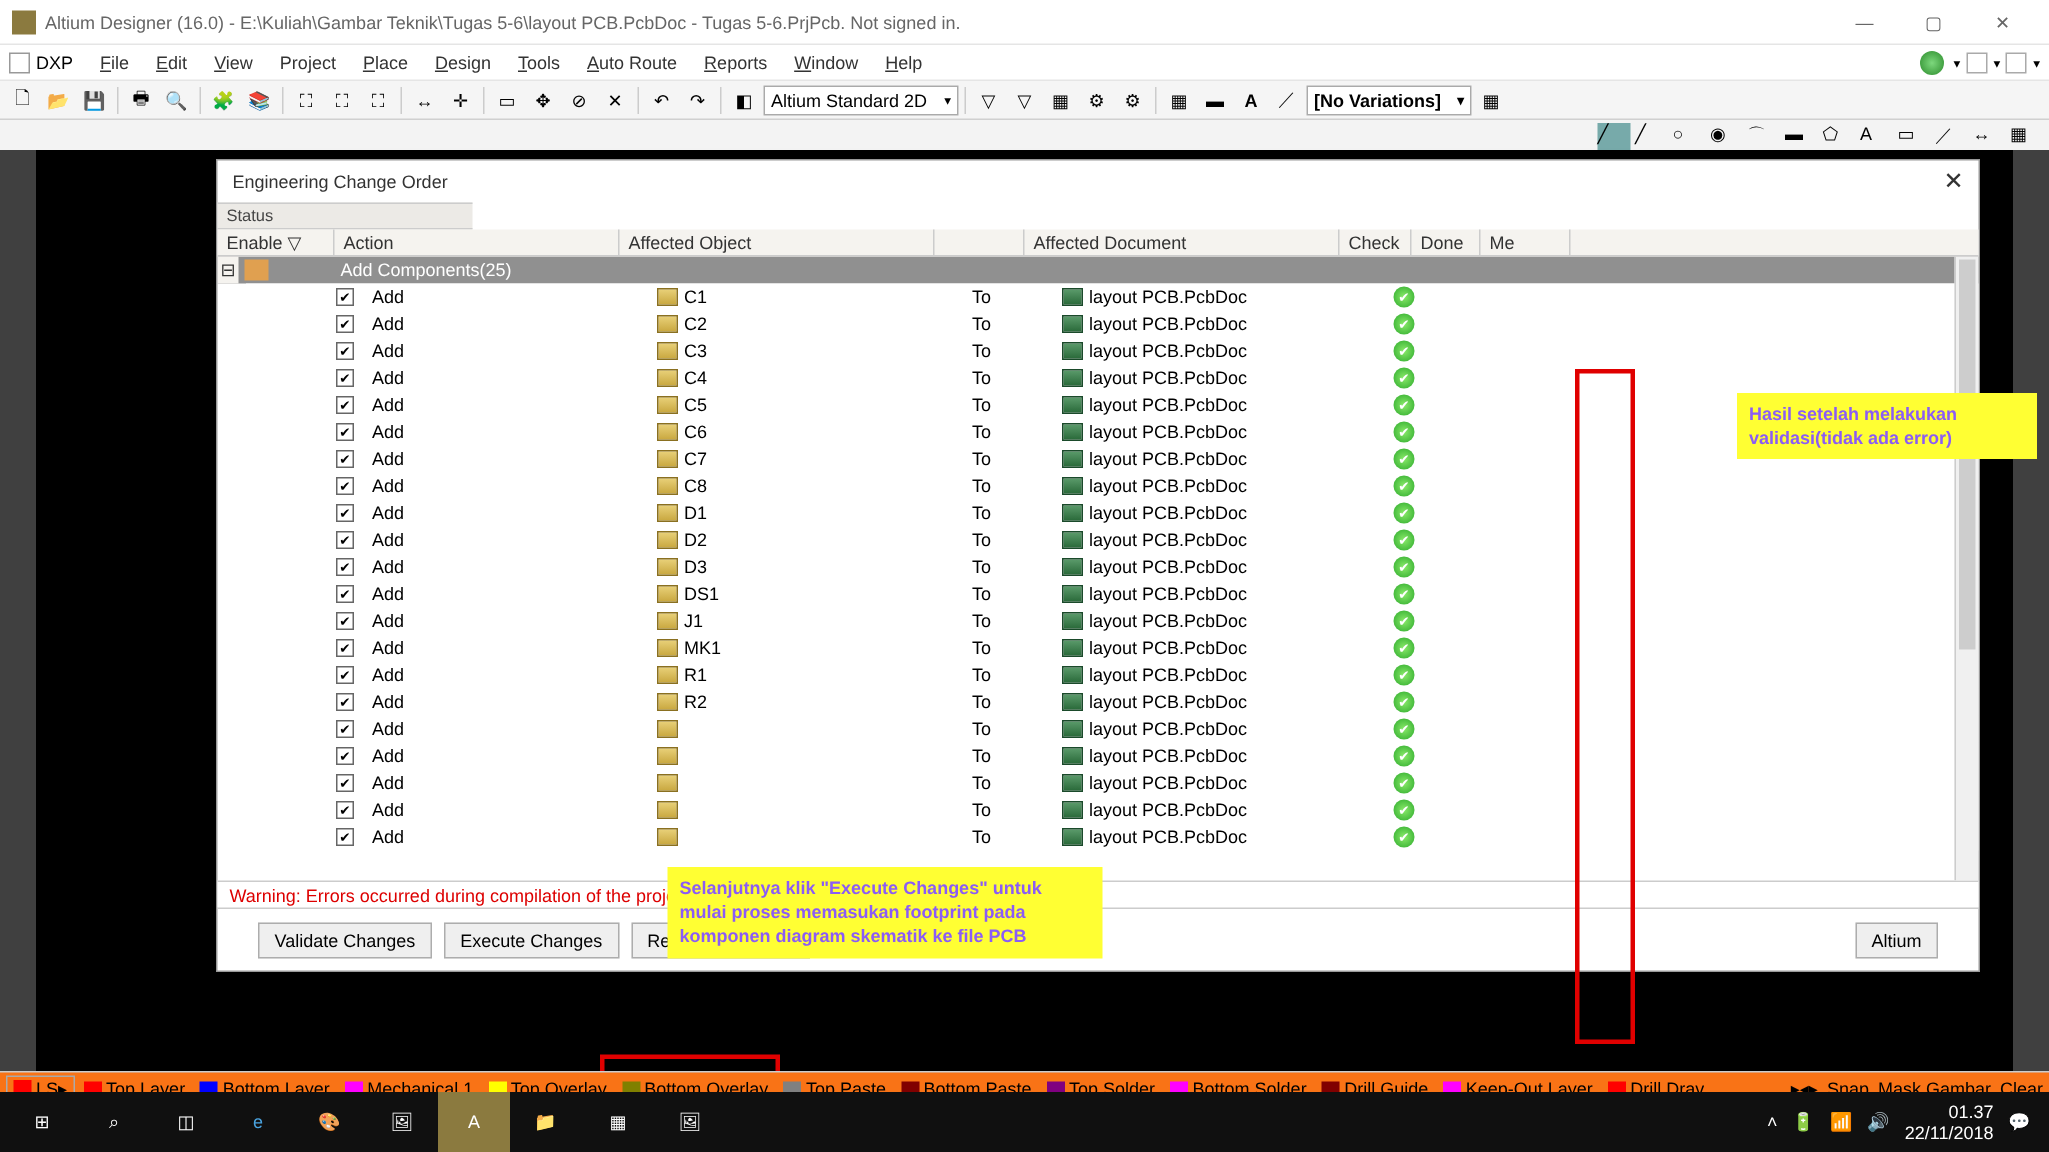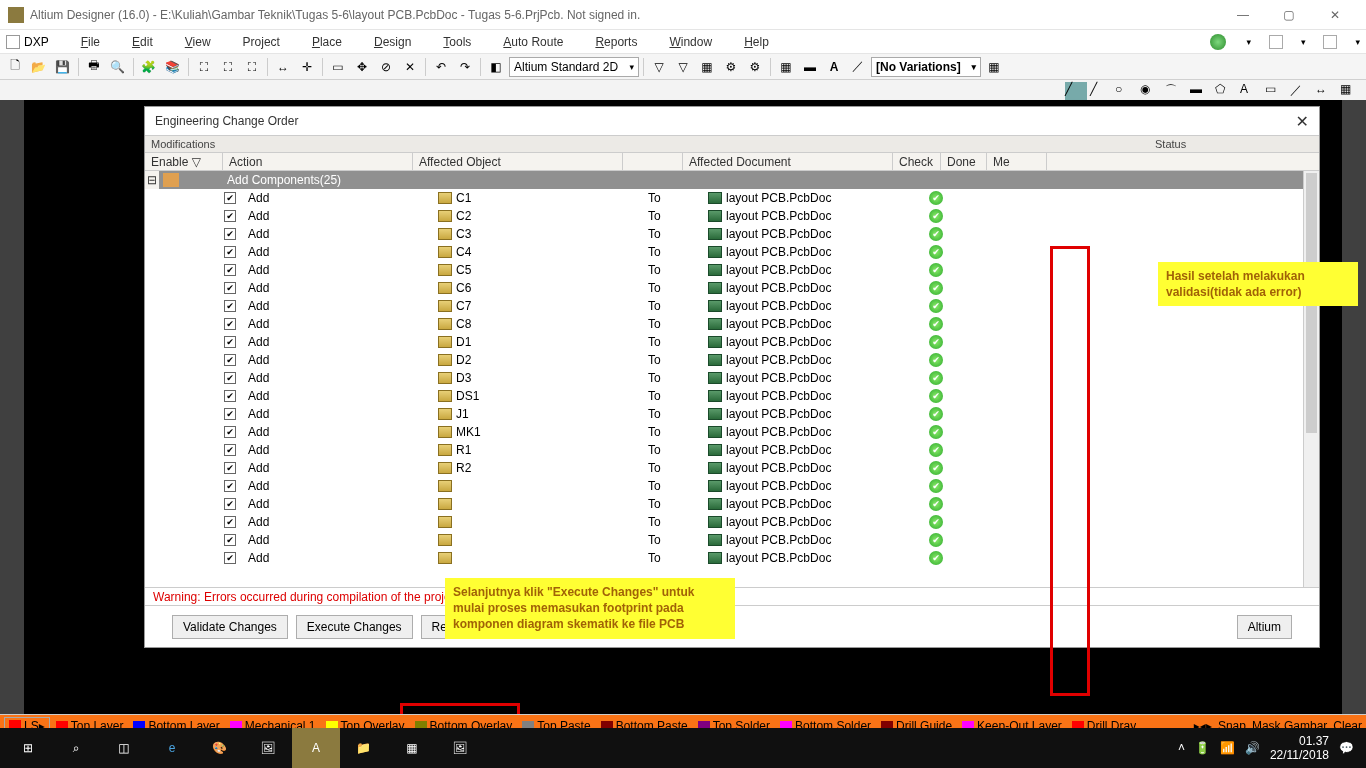--- a/index.html
+++ b/index.html
@@ -1,21 +1,21 @@
 <!DOCTYPE html>
 <html><head>
 <meta charset="utf-8">
 <style>
 *{margin:0;padding:0;box-sizing:border-box;font-family:"Segoe UI",Tahoma,sans-serif;font-size:12px;}
 body{background:#fff;width:1366px;height:768px;overflow:hidden;position:relative;}
 .titlebar{height:30px;background:#fff;border-bottom:1px solid #e5e5e5;display:flex;align-items:center;padding:0 8px;}
 .titlebar .appicon{width:16px;height:16px;background:#8b7a3f;margin-right:6px;}
 .titlebar .ttl{flex:1;color:#666;font-size:12px;}
 .titlebar .winbtn{width:46px;height:30px;display:flex;align-items:center;justify-content:center;color:#666;}
-.menubar{height:24px;display:flex;align-items:center;padding:0 6px;gap:16px;border-bottom:1px solid #e5e5e5;}
+.menubar{height:24px;display:flex;align-items:center;padding:0 6px;gap:2px;border-bottom:1px solid #e5e5e5;}
 .menubar .mitem{padding:3px 8px;color:#333;}
 .menubar .mitem u{text-decoration:underline;}
 .menubar .dxpbox{display:flex;align-items:center;gap:4px;margin-right:8px;}
 .menubar .dxpbox .sq{width:14px;height:14px;background:#fff;border:1px solid #999;}
 .menubar .spacer{flex:1;}
 .menubar .gdrop{width:16px;height:16px;background:radial-gradient(circle,#7dd87d,#2a8a2a);border-radius:50%;margin:0 4px;}
 .menubar .tdrop{width:14px;height:14px;border:1px solid #aaa;margin:0 2px;}
 .toolbar{height:26px;display:flex;align-items:center;padding:0 4px;gap:2px;border-bottom:1px solid #d0d0d0;background:#f5f5f5;}
 .toolbar .tb{width:22px;height:22px;display:flex;align-items:center;justify-content:center;}
 .toolbar .sep{width:1px;height:18px;background:#ccc;margin:0 2px;}
@@ -70,21 +70,21 @@
 .docicon{width:14px;height:12px;background:linear-gradient(#5a9a6a,#2a6a3a);border:1px solid #1a4a2a;}
 .okicon{width:14px;height:14px;border-radius:50%;background:radial-gradient(circle,#8aea6a,#2aa82a);display:inline-flex;align-items:center;justify-content:center;color:#fff;font-size:9px;}
 .okicon::after{content:"✔";}
 .dlg-warn{height:18px;background:#fff;color:#d00;font-size:11px;padding:2px 8px;border-top:1px solid #ccc;}
 .dlg-warn .blk{color:#333;margin-left:6px;}
 .dlg-btns{height:42px;display:flex;align-items:center;padding:0 27px;gap:8px;border-top:1px solid #ccc;}
 .dlg-btns button{height:24px;padding:0 10px;background:#efefef;border:1px solid #adadad;font-size:12px;}
 .dlg-btns .cbwrap{display:flex;align-items:center;gap:4px;margin-left:6px;}
 .dlg-btns .spacer{flex:1;}
 .redbox1{position:absolute;border:3px solid #e00000;pointer-events:none;}
-.annot{position:absolute;background:#ffff33;color:#a16207;font-weight:bold;font-size:12px;padding:6px 8px;line-height:1.35;}
+.annot{position:absolute;background:#ffff33;color:#8b5cf6;font-weight:bold;font-size:12px;padding:6px 8px;line-height:1.35;}
 .layerbar{position:absolute;left:0;right:0;bottom:32px;height:22px;background:#f97316;border-top:1px solid #ccc;display:flex;align-items:center;padding:0 4px;font-size:11px;gap:6px;}
 .layerbar .sw{width:12px;height:12px;display:inline-block;margin-right:3px;}
 .layerbar .lyr{display:flex;align-items:flex-end;white-space:nowrap;}
 .layerbar .lsbox{display:flex;align-items:center;border:1px solid #aaa;padding:0 4px;height:18px;}
 .layerbar .right{margin-left:auto;display:flex;gap:6px;}
 .statusbar{position:absolute;left:0;right:0;bottom:10px;height:22px;background:#f0f0f0;border-top:1px solid #ccc;display:flex;align-items:center;justify-content:flex-end;padding:0 6px;gap:4px;font-size:11px;}
 .statusbar .sbtn{border:1px solid #bbb;padding:2px 8px;background:#f5f5f5;}
 .taskbar{position:absolute;left:0;right:0;bottom:0;height:40px;background:#101010;display:flex;align-items:center;padding:0 4px;}
 .taskbar .tb{width:48px;height:40px;display:flex;align-items:center;justify-content:center;color:#fff;}
 .taskbar .tray{margin-left:auto;display:flex;align-items:center;color:#fff;gap:10px;padding-right:8px;}
@@ -218,21 +218,20 @@
 <div class="main">
   <div class="canvas"></div>
 </div>
 
 <div class="dialog">
   <div class="dlg-title">
     <span>Engineering Change Order</span>
     <span class="x">✕</span>
   </div>
   <div style="display:flex;">
-    <div class="dlg-hdr" style="flex:1;">Modifications</div>
     <div class="dlg-hdr" style="width:170px;">Status</div>
   </div>
   <div class="dlg-cols">
     <div class="c c1"><span>Enable</span> ▽</div>
     <div class="c c2">Action</div>
     <div class="c c3">Affected Object</div>
     <div class="c c3b"></div>
     <div class="c c4">Affected Document</div>
     <div class="c c5">Check</div>
     <div class="c c6">Done</div>

